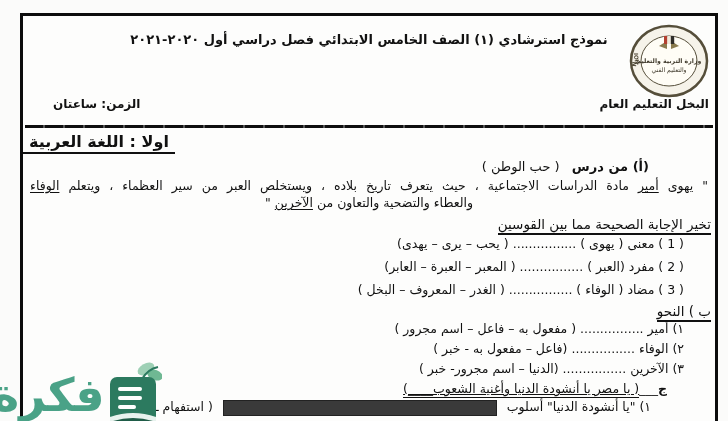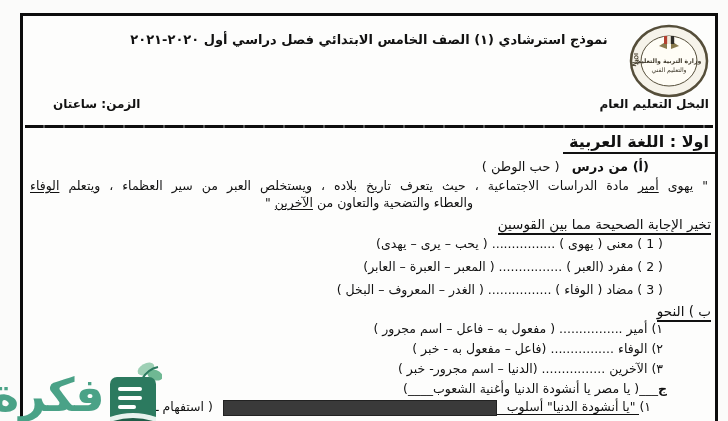--- a/index.html
+++ b/index.html
@@ -21,40 +21,40 @@
   }
   .meta-row{
     display:flex;justify-content:space-between;align-items:flex-end;
     margin-top:50px;padding:0 6px 0 30px;
     font-size:12px;font-weight:bold;
   }
   .separator{
     margin:14px 2px 0 2px;height:3px;
     background:repeating-linear-gradient(90deg,#0e0e0e 0 18px,#555 18px 20px);
   }
-  .section-title-wrap{text-align:right;margin-top:4px;}
+  .section-title-wrap{text-align:left;margin-top:4px;}
   .section-title{
     display:inline-block;font-size:16px;font-weight:bold;
     border-bottom:2px solid #111;padding:0 6px 1px 6px;
   }
   .part-a{margin-top:5px;padding-right:66px;font-size:13px;}
   .part-a .lbl{font-weight:bold;margin-left:8px;}
   .para{font-size:12.5px;line-height:17px;padding:0 7px;}
   .para .l1{margin-top:3px;text-align:justify;text-align-last:justify;}
   .para .l2{text-align:center;}
   .u{text-decoration:underline;text-underline-offset:2px;}
   .sub-heading{
     margin-top:5px;padding-right:4px;font-size:13.5px;font-weight:normal;
   }
   .sub-heading .hd{border-bottom:2px solid #111;padding-bottom:1px;}
-  .q-list{padding-right:52px;font-size:12.5px;line-height:23px;}
+  .q-list{padding-right:31px;font-size:12.5px;line-height:23px;}
   .q-list.g{line-height:20px;}
   .q-row .dots{letter-spacing:1px;}
   .part-c{margin-top:1px;padding-right:48px;font-size:12.5px;line-height:17px;}
-  .part-c .c-text{border-bottom:1.5px solid #111;padding-bottom:18px;}
+  .part-c .c-text{border-bottom:1.5px solid #111;padding-bottom:1px;text-decoration:underline;}
   .last-row{margin-top:2px;padding-right:64px;font-size:12.5px;white-space:nowrap;}
   .bar{
     display:inline-block;width:272px;height:14px;background:#3a3a3a;
     vertical-align:middle;margin:0 6px;border:1px solid #222;
   }
   .watermark{
     position:absolute;left:-8px;bottom:-10px;z-index:5;
     display:flex;align-items:center;gap:1px;direction:ltr;
   }
   .wm-text{

